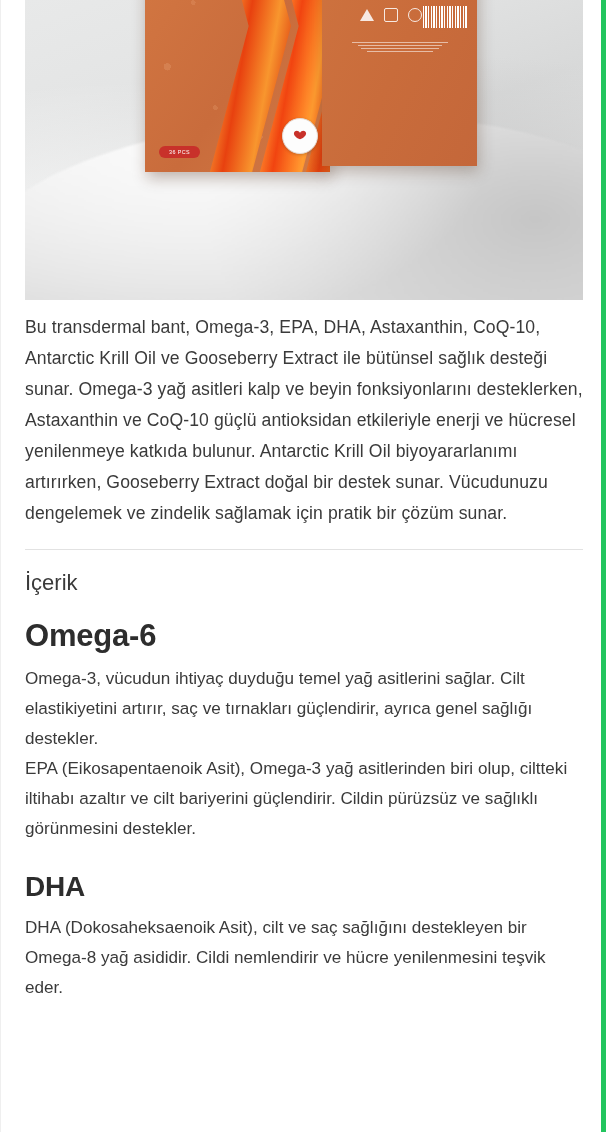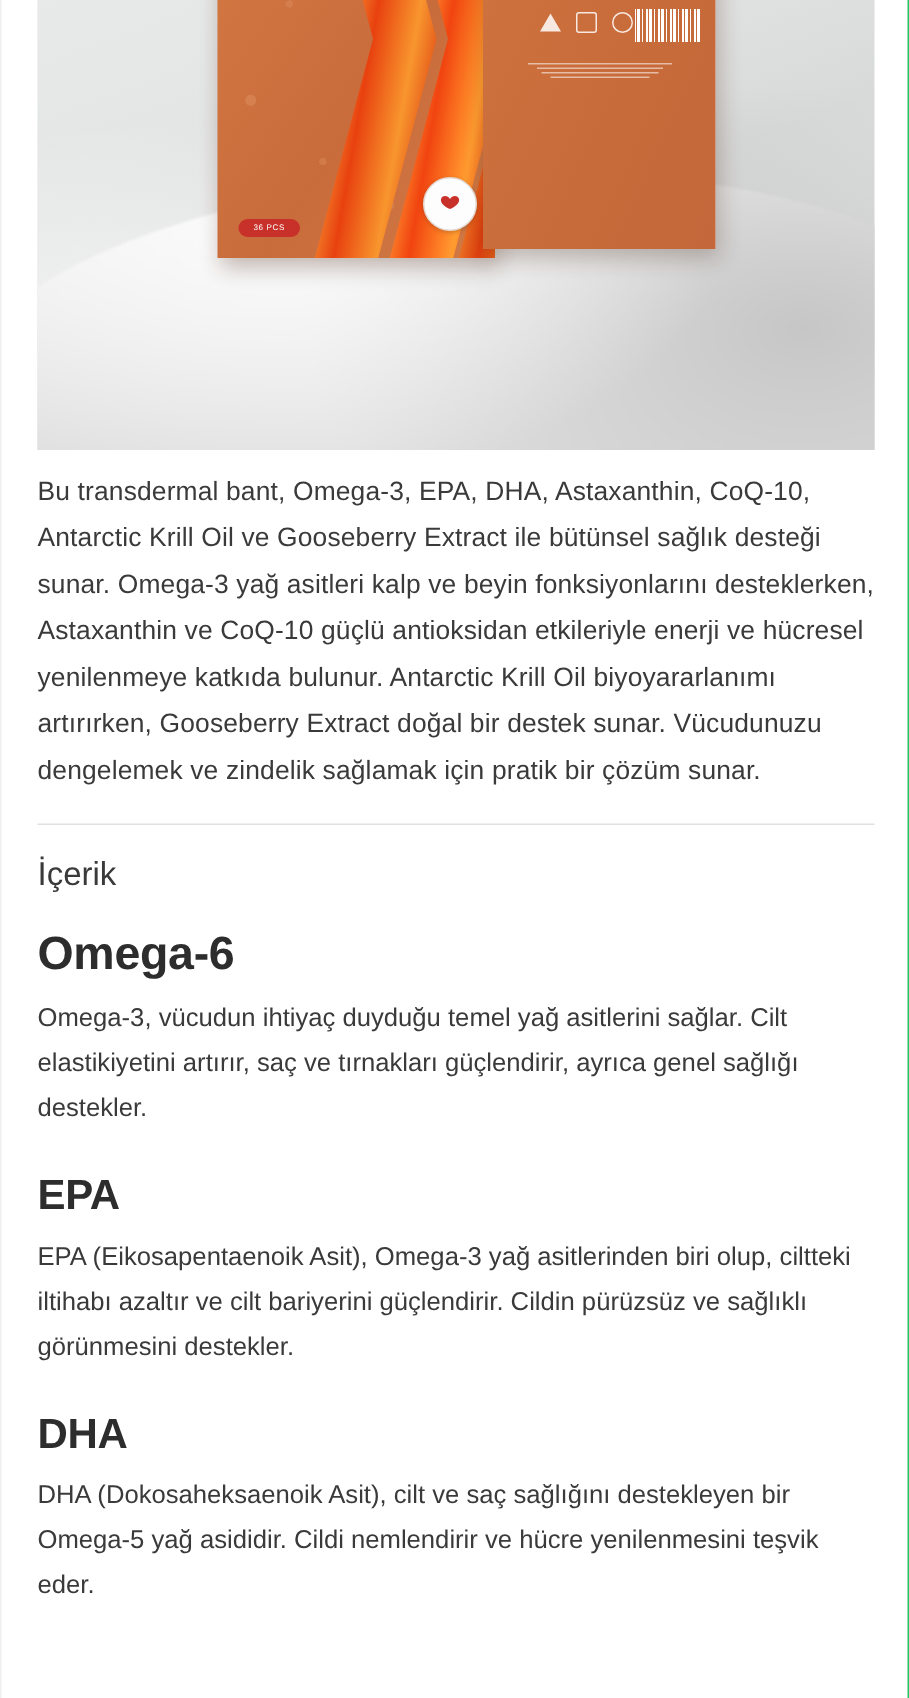--- a/index.html
+++ b/index.html
@@ -14,21 +14,21 @@
     font-family: "Liberation Sans", sans-serif;
     -webkit-font-smoothing: antialiased;
   }
   .page {
     position: relative;
     width: 606px;
     height: 1132px;
     background: #ffffff;
     box-sizing: border-box;
     border-left: 1px solid #efefef;
-    border-right: 1px solid #22c55e;
+    border-right: 5px solid #22c55e;
   }
 
   
   .gallery {
     position: absolute;
     left: 24px;
     top: -120px;
     width: 558px;
     height: 420px;
     overflow: hidden;
@@ -274,20 +274,19 @@
 
     <p class="intro">Bu transdermal bant, Omega-3, EPA, DHA, Astaxanthin, CoQ-10, Antarctic Krill Oil ve Gooseberry Extract ile bütünsel sağlık desteği sunar. Omega-3 yağ asitleri kalp ve beyin fonksiyonlarını desteklerken, Astaxanthin ve CoQ-10 güçlü antioksidan etkileriyle enerji ve hücresel yenilenmeye katkıda bulunur. Antarctic Krill Oil biyoyararlanımı artırırken, Gooseberry Extract doğal bir destek sunar. Vücudunuzu dengelemek ve zindelik sağlamak için pratik bir çözüm sunar.</p>
 
     <hr class="divider">
 
     <p class="section-label">İçerik</p>
 
     <h2 class="ing-title">Omega-6</h2>
     <p class="ing-text">Omega-3, vücudun ihtiyaç duyduğu temel yağ asitlerini sağlar. Cilt elastikiyetini artırır, saç ve tırnakları güçlendirir, ayrıca genel sağlığı destekler.</p>
 
-    <h2 class="ing-title small">EPA</h2>
     <p class="ing-text">EPA (Eikosapentaenoik Asit), Omega-3 yağ asitlerinden biri olup, ciltteki iltihabı azaltır ve cilt bariyerini güçlendirir. Cildin pürüzsüz ve sağlıklı görünmesini destekler.</p>
 
     <h2 class="ing-title small">DHA</h2>
-    <p class="ing-text">DHA (Dokosaheksaenoik Asit), cilt ve saç sağlığını destekleyen bir Omega-5 yağ asididir. Cildi nemlendirir ve hücre yenilenmesini teşvik eder.</p>
+    <p class="ing-text">DHA (Dokosaheksaenoik Asit), cilt ve saç sağlığını destekleyen bir Omega-8 yağ asididir. Cildi nemlendirir ve hücre yenilenmesini teşvik eder.</p>
 
   </div>
 </div>
 
 </body></html>

